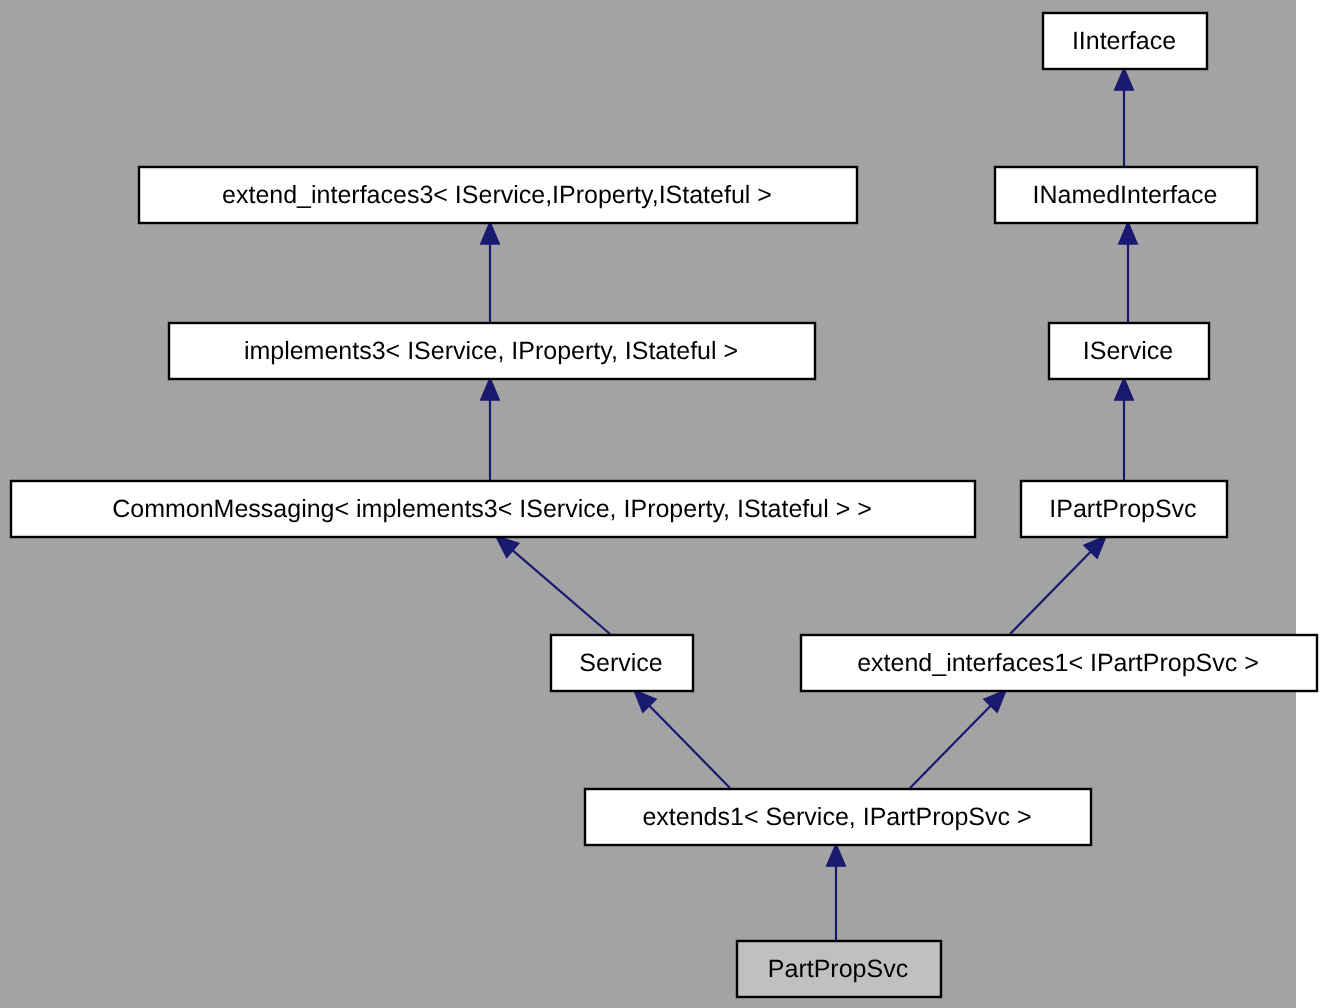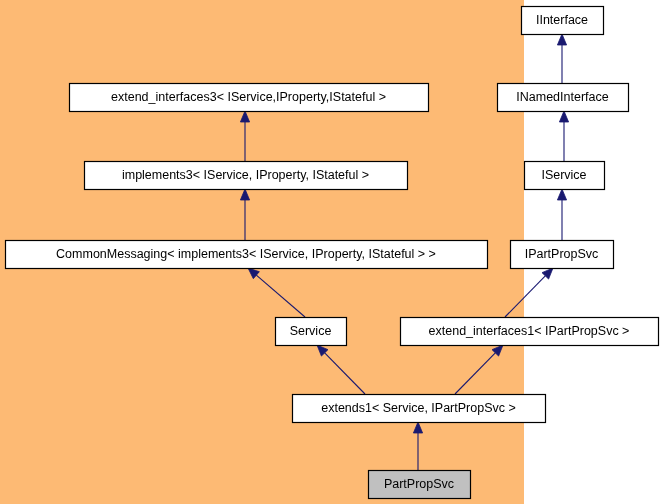--- a/index.html
+++ b/index.html
@@ -8,23 +8,23 @@
     background: #ffffff;
   }
   body {
     width: 664px;
     height: 504px;
     font-family: "Liberation Sans", sans-serif;
     overflow: hidden;
   }
   #diagram-root {
     position: relative;
-    width: 524px;
+    width: 648px;
     height: 504px;
-    background: #fdba74;
+    background: #a3a3a3;
   }
   svg.graph {
     display: block;
     width: 664px;
     height: 504px;
   }
   .node-box {
     fill: #ffffff;
     stroke: #000000;
     stroke-width: 1.2px;

